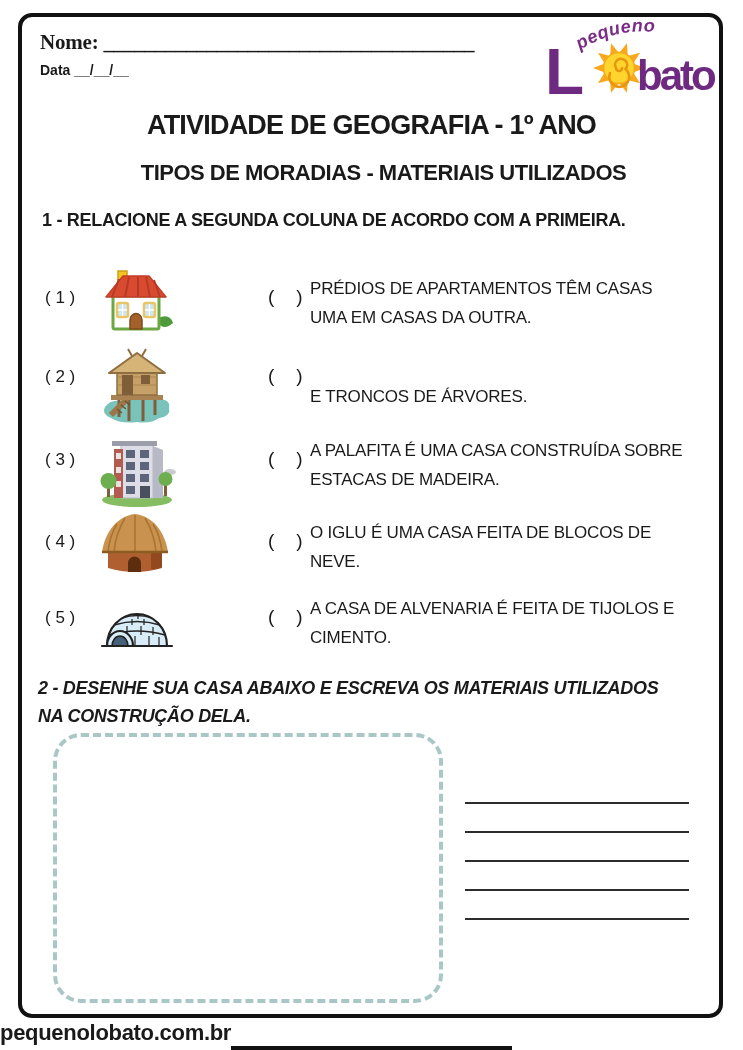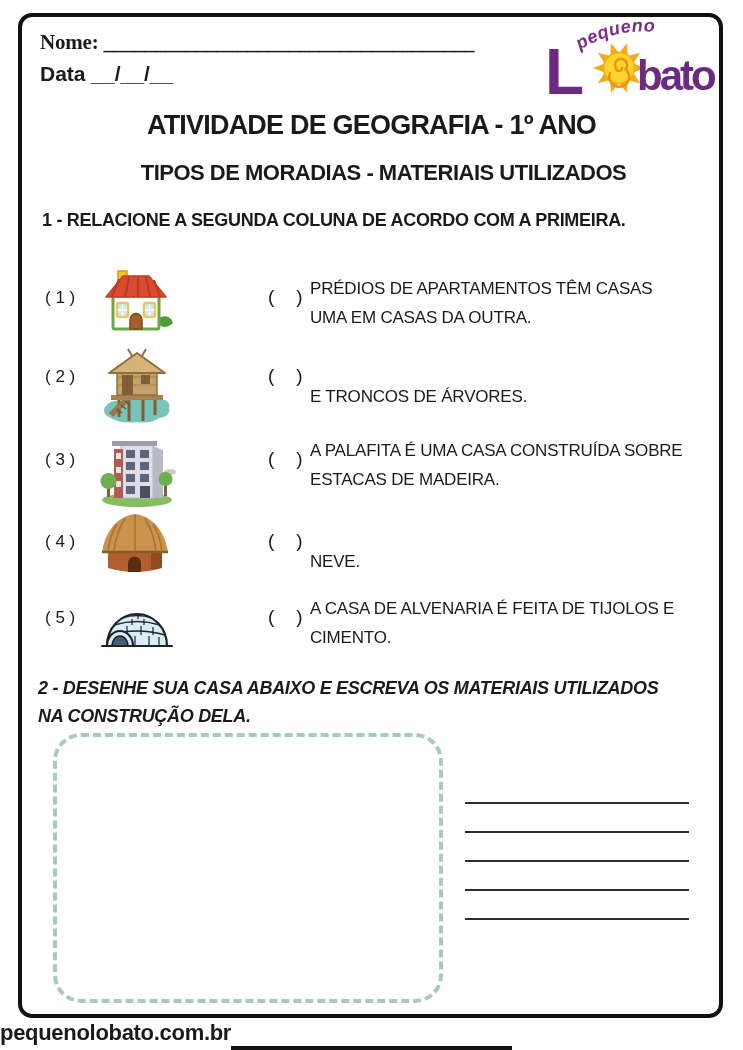--- a/index.html
+++ b/index.html
@@ -5,21 +5,21 @@
   html,body{margin:0;padding:0;}
   body{
     width:743px;height:1050px;position:relative;background:#ffffff;
     font-family:"Liberation Sans",sans-serif;color:#1a1a1a;overflow:hidden;
   }
   .border-box{
     position:absolute;left:18px;top:13px;width:705px;height:1005px;
     border:4px solid #111;border-radius:14px;box-sizing:border-box;background:#fff;
   }
   .nome{position:absolute;left:40px;top:30px;font-size:21px;font-weight:700;letter-spacing:-0.2px;font-family:Liberation Serif, serif;}
-  .data{position:absolute;left:40px;top:62px;font-size:21px;font-weight:700;}
+  .data{position:absolute;left:40px;top:62px;font-size:14px;font-weight:700;}
   .logo{position:absolute;left:543px;top:12px;width:182px;height:94px;}
   .title{position:absolute;left:0;top:110px;width:743px;text-align:center;font-size:27px;font-weight:800;letter-spacing:-0.8px;}
   .subtitle{position:absolute;left:0;top:160px;width:743px;text-align:center;font-size:22px;font-weight:800;letter-spacing:-0.5px;padding-left:12px;}
   .q1-heading{position:absolute;left:42px;top:210px;font-size:18px;font-weight:800;letter-spacing:-0.3px;}
   .row{position:absolute;left:0;width:743px;height:82px;}
   .row-1{top:268px;} .row-2{top:347px;} .row-3{top:430px;} .row-4{top:512px;} .row-5{top:588px;}
   .row .num{position:absolute;left:45px;top:20px;font-size:17px;}
   .row .art{position:absolute;left:95px;top:0;}
   .row .slot{position:absolute;left:268px;top:18px;font-size:19px;}
   .row .slot .close{display:inline-block;margin-left:22px;}
@@ -169,21 +169,21 @@
       <path d="M40,2 C22,4 10,20 7,40 L73,40 C70,20 58,4 40,2 z" fill="#c9924f"></path>
       <path d="M30,6 C24,16 20,28 19,40 M40,3 V40 M50,6 C56,16 60,28 61,40 M22,12 C17,20 14,30 13,40 M58,12 C63,20 66,30 67,40" stroke="#a9742f" stroke-width="1.5" fill="none"></path>
       <path d="M7,40 h66" stroke="#8a5c22" stroke-width="2.5"></path>
       <path d="M33,60 v-9 a6.5,6.5 0 0 1 13,0 v9 z" fill="#5d2d10"></path>
     </svg>
   </span>
   <span class="slot">
     <span>(</span><span class="close">)</span>
   </span>
   <span class="stmt">
-    <br>
+    <span>O IGLU É UMA CASA FEITA DE BLOCOS DE</span><br>
     <span>NEVE.</span>
   </span>
 </div>
 
 <div class="row row-5">
   <span class="num">( 5 )</span>
   <span class="art">
     <svg width="84" height="70" viewBox="0 0 80 70">
       <path d="M10,58 A30,32 0 0 1 70,58 Z" fill="#d8edf8" stroke="#222" stroke-width="2.2" stroke-linejoin="round"></path>
       <path d="M12,47 Q40,39 68,47 M17,37 Q40,30 63,37 M25,30 Q40,25 55,30" stroke="#222" stroke-width="1.4" fill="none"></path>

